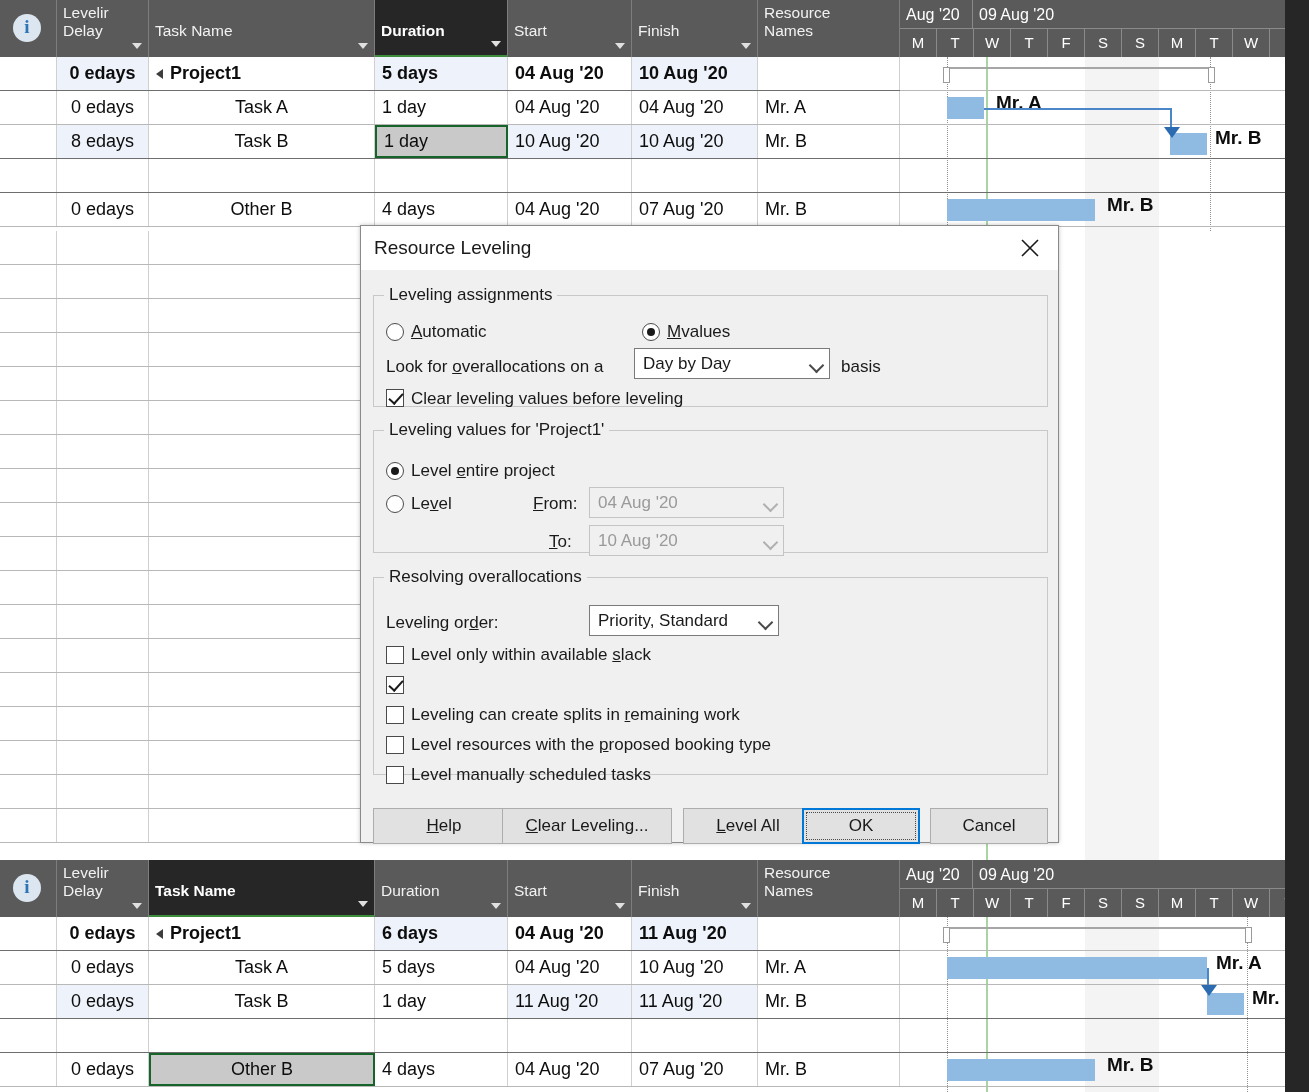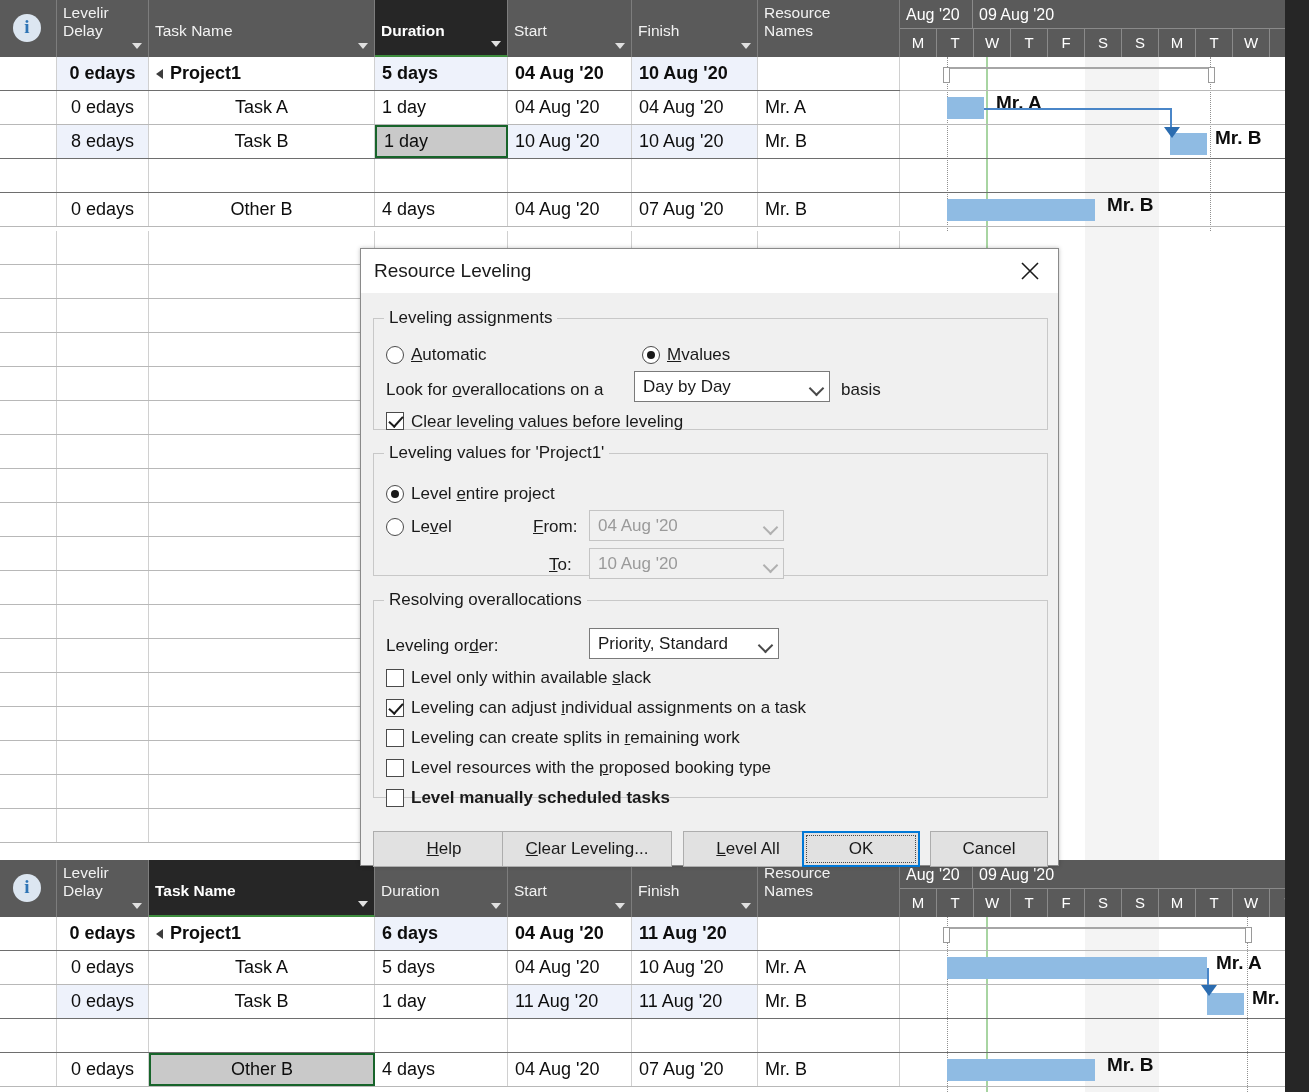--- a/index.html
+++ b/index.html
@@ -78,21 +78,21 @@
            white-space: nowrap; }
   .link { position: absolute; border-color: #4a86c8; }
   .arrowdn { position: absolute; width: 0; height: 0;
              border-left: 8px solid transparent; border-right: 8px solid transparent;
              border-top: 11px solid #2b6cb0; }
 
   
   .darkstrip { position: absolute; background: #262626; }
 
   
-  #dialog { position: absolute; left: 360px; top: 248px; width: 699px; height: 618px;
+  #dialog { position: absolute; left: 360px; top: 225px; width: 699px; height: 618px;
             background: #f0f0f0; border: 1px solid #8a8a8a;
             box-shadow: 0 0 4px rgba(0,0,0,0.25); }
   .dlg-title { position: absolute; left: 0; top: 0; right: 0; height: 44px;
                background: #ffffff; }
   .dlg-title .t { position: absolute; left: 13px; top: 11px; font-size: 19px; color: #1a1a1a; }
   .dlg-close { position: absolute; right: 8px; top: 6px; width: 40px; height: 32px;
                cursor: pointer; }
   .dlg-close svg { position: absolute; left: 10px; top: 6px; }
   .dlg-body { position: absolute; left: 0; top: 44px; right: 0; bottom: 0; background: #f0f0f0; }
 
@@ -635,30 +635,29 @@
       <div class="lbl17" style="left:25px; top:343px;">Leveling or<span class="u">d</span>er:</div>
       <div class="combo" style="left:228px; top:335px; width:190px;">
         <span class="cv">Priority, Standard</span>
         <span class="chev"></span>
       </div>
 
       <div class="chk" style="left:25px; top:376px;"></div>
       <div class="lbl17" style="left:50px; top:375px;">Level only within available <span class="u">s</span>lack</div>
 
       <div class="chk on" style="left:25px; top:406px;"></div>
-      <div class="lbl17" style="left:50px; top:405px;">Leveling can adjust <span class="u">i</span>ndividual assignments on a task</div>
 
       <div class="chk" style="left:25px; top:436px;"></div>
       <div class="lbl17" style="left:50px; top:435px;">Leveling can create splits in <span class="u">r</span>emaining work</div>
 
       <div class="chk" style="left:25px; top:466px;"></div>
       <div class="lbl17" style="left:50px; top:465px;">Level resources with the <span class="u">p</span>roposed booking type</div>
 
       <div class="chk" style="left:25px; top:496px;"></div>
-      <div class="lbl17" style="left:50px; top:495px;font-weight:bold;">Level manually scheduled tasks</div>
+      <div class="lbl17" style="left:50px; top:495px;">Level manually scheduled tasks</div>
 
       <div class="btn" style="left:12px; top:538px; width:142px;">
           <span><span class="u">H</span>elp</span>
         </div>
       <div class="btn" style="left:141px; top:538px; width:170px;">
           <span><span class="u">C</span>lear Leveling...</span>
         </div>
       <div class="btn" style="left:322px; top:538px; width:130px;">
           <span><span class="u">L</span>evel All</span>
         </div>

